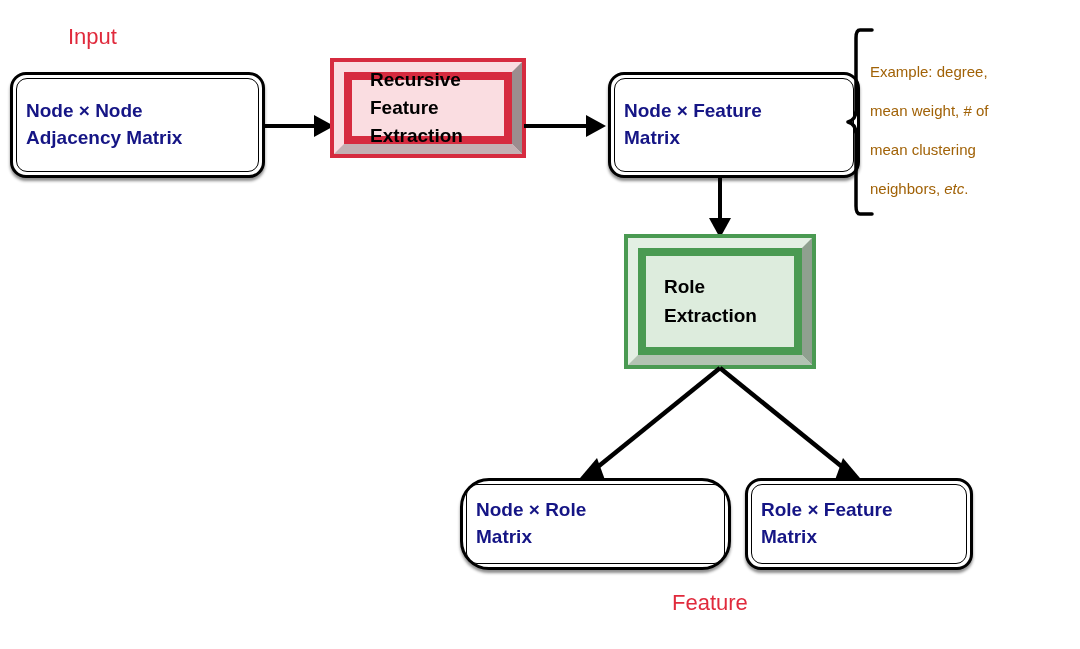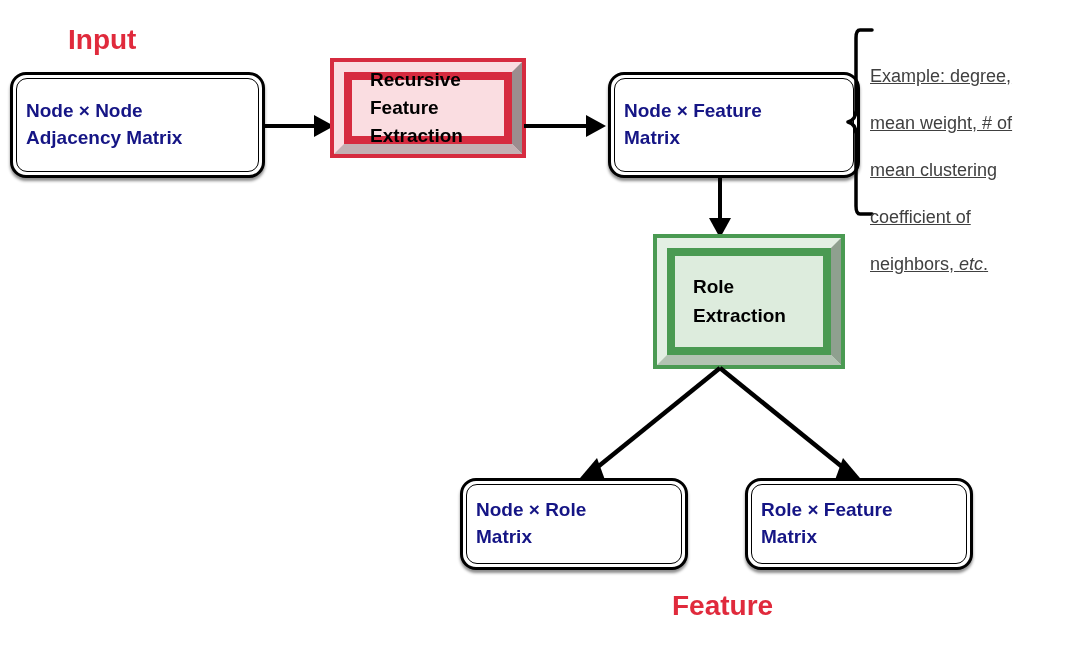--- a/index.html
+++ b/index.html
@@ -79,32 +79,31 @@
 
   
   .conn {
     position: absolute;
     pointer-events: none;
   }
 
   
   .io-label {
     position: absolute;
-    font-weight: bold;
-    font-size: 28px;
+    font-weight: normal;
+    font-size: 22px;
     color: #e02a3c;
     white-space: nowrap;
   }
   .note-text {
     position: absolute;
-    color: #404040;
-    font-size: 18px;
+    color: #a16207;
+    font-size: 15px;
     line-height: 1.30;
     white-space: pre-line;
-    text-decoration: underline;
   }
   .note-text em {
     font-style: italic;
   }
 </style>
 </head>
 <body>
 
 <div id="canvas">
 
@@ -152,30 +151,29 @@
   </div>
 
   <svg class="conn" style="left:846px; top:26px;" width="32" height="192" viewBox="0 0 32 192">
     <path d="M26,4 L14,4 Q10,4 10,12 L10,84 Q10,94 2,96 Q10,98 10,108 L10,180 Q10,188 14,188 L26,188" fill="none" stroke="#000000" stroke-width="3.5" stroke-linecap="round" stroke-linejoin="round"></path>
   </svg>
 
   <div class="note-text" style="left:870px; top:42px; width:210px;">
     <div>Example: degree,</div>
     <div>mean weight, # of</div>
     <div>mean clustering</div>
-    <div>coefficient of</div>
     <div><span>neighbors, </span><em>etc</em><span>.</span></div>
   </div>
 
   <svg class="conn" style="left:700px; top:176px;" width="40" height="64" viewBox="0 0 40 64">
     <line x1="20" y1="0" x2="20" y2="46" stroke="#000" stroke-width="4"></line>
     <polygon points="9,42 20,62 31,42" fill="#000"></polygon>
   </svg>
 
-  <div class="frame-box" style="left:624px; top:234px; width:192px; height:135px;margin-left:29px;">
+  <div class="frame-box" style="left:624px; top:234px; width:192px; height:135px;">
     <div class="frame-outer" style="background:#4a9a52;"></div>
     <div class="frame-inner" style="left:4px; top:4px; right:4px; bottom:4px; background:#e3efe3;"></div>
     <div class="frame-inner" style="right:4px; top:4px; width:22px; bottom:4px; background:#8fa08f;
          clip-path: polygon(100% 0, 100% 100%, 0 calc(100% - 22px), 0 22px);"></div>
     <div class="frame-inner" style="left:4px; bottom:4px; right:4px; height:22px; background:#b2c3b2;
          clip-path: polygon(0 100%, 100% 100%, calc(100% - 22px) 0, 22px 0);"></div>
     <div class="frame-inner" style="left:14px; top:14px; right:14px; bottom:14px; background:#4a9a52;"></div>
     <div class="frame-face" style="left:22px; top:22px; right:22px; bottom:22px; background:#ddecdd;">
       <span class="fb-label">Role
 Extraction</span>
@@ -188,21 +186,21 @@
       <line x1="175" y1="2" x2="44" y2="108" stroke="#000" stroke-width="4.5"></line>
       <polygon points="52,92 30,118 60,114" fill="#000"></polygon>
     </g>
 
     <g>
       <line x1="175" y1="2" x2="306" y2="108" stroke="#000" stroke-width="4.5"></line>
       <polygon points="298,92 320,118 290,114" fill="#000"></polygon>
     </g>
   </svg>
 
-  <div class="matrix-box" style="left:460px; top:478px; width:228px; height:92px;">
+  <div class="matrix-box" style="left:460px; top:478px; width:271px; height:92px;border-radius:29px;">
     <span class="mb-label">Node × Role
 Matrix</span>
   </div>
 
   <div class="matrix-box" style="left:745px; top:478px; width:228px; height:92px;">
     <span class="mb-label">Role × Feature
 Matrix</span>
   </div>
 
   <div class="io-label" style="left:672px; top:590px;">Feature</div>

